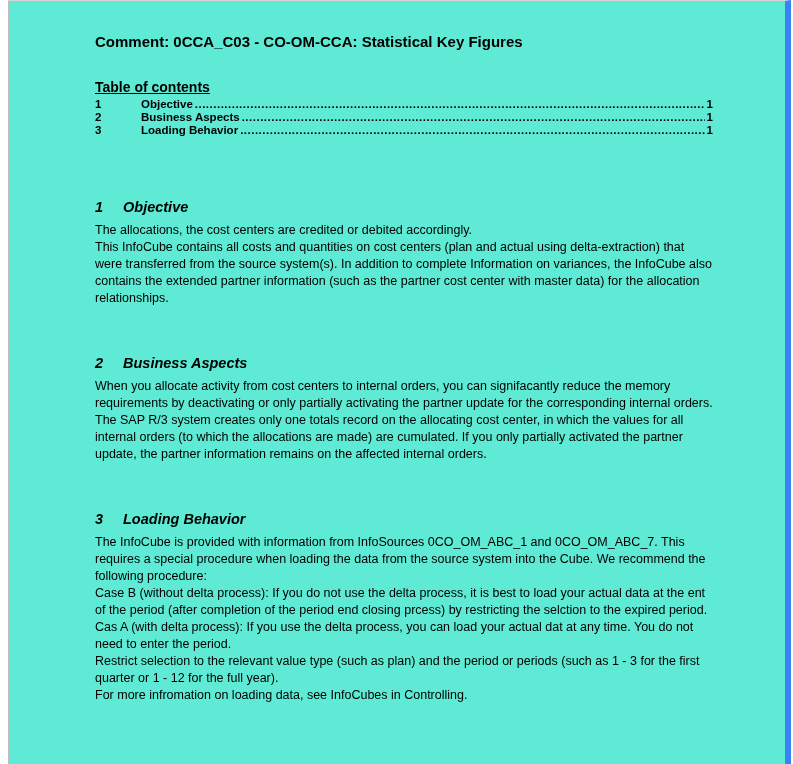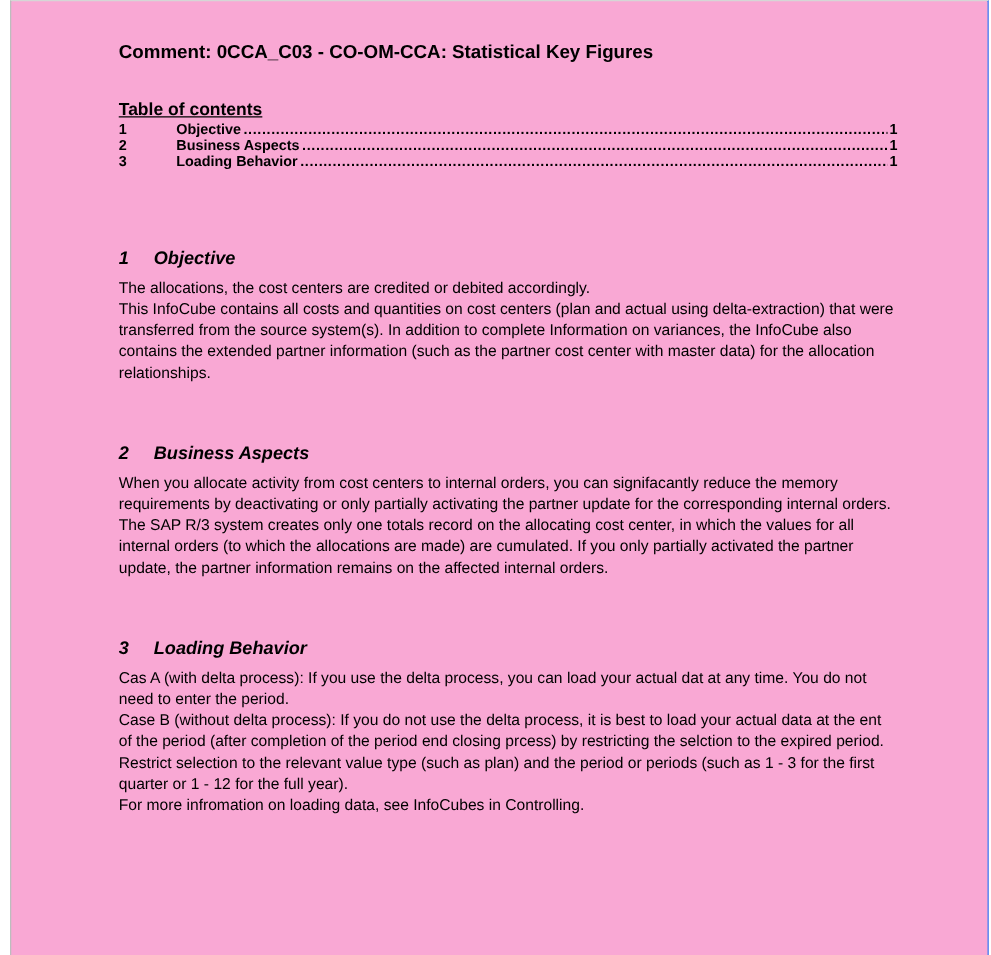--- a/index.html
+++ b/index.html
@@ -13,24 +13,24 @@
     overflow: hidden;
     font-family: "Liberation Sans", sans-serif;
     color: #000000;
   }
   .page {
     box-sizing: border-box;
     margin-left: 8px;
     width: 783px;
     height: 764px;
     border-left: 1px solid #bdbdbd;
-    border-right: 1px solid #3b82f6;
+    border-right: 6px solid #3b82f6;
     border-top: 1px solid #d6d6d6;
     padding: 32px 72px 30px 86px;
-    background: #f9a8d4;
+    background: #5eead4;
   }
   .doc-title {
     margin: 0 0 28px 0;
     font-size: 15px;
     font-weight: bold;
     line-height: 18px;
   }
   .toc-heading {
     font-size: 14px;
     font-weight: bold;
@@ -132,20 +132,21 @@
       <p>When you allocate activity from cost centers to internal orders, you can signifacantly reduce the memory requirements by deactivating or only partially activating the partner update for the corresponding internal orders. The SAP R/3 system creates only one totals record on the allocating cost center, in which the values for all internal orders (to which the allocations are made) are cumulated. If you only partially activated the partner update, the partner information remains on the affected internal orders.</p>
     </div>
   </div>
 
   <div class="doc-section">
     <h2 class="sec-heading">
       <span class="sec-num">3</span>
       <span class="sec-title">Loading Behavior</span>
     </h2>
     <div class="sec-body">
+      <p>The InfoCube is provided with information from InfoSources 0CO_OM_ABC_1 and 0CO_OM_ABC_7. This requires a special procedure when loading the data from the source system into the Cube. We recommend the following procedure:</p>
+      <p>Case B (without delta process): If you do not use the delta process, it is best to load your actual data at the ent of the period (after completion of the period end closing prcess) by restricting the selction to the expired period.</p>
       <p>Cas A (with delta process): If you use the delta process, you can load your actual dat at any time. You do not need to enter the period.</p>
-      <p>Case B (without delta process): If you do not use the delta process, it is best to load your actual data at the ent of the period (after completion of the period end closing prcess) by restricting the selction to the expired period.</p>
       <p>Restrict selection to the relevant value type (such as plan) and the period or periods (such as 1 - 3 for the first quarter or 1 - 12 for the full year).</p>
       <p>For more infromation on loading data, see InfoCubes in Controlling.</p>
     </div>
   </div>
 
 </div>
 
 </body></html>

